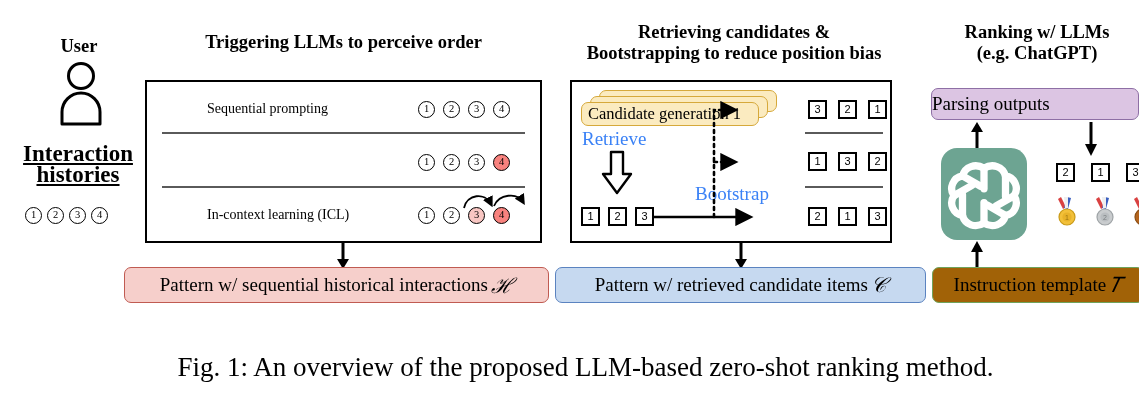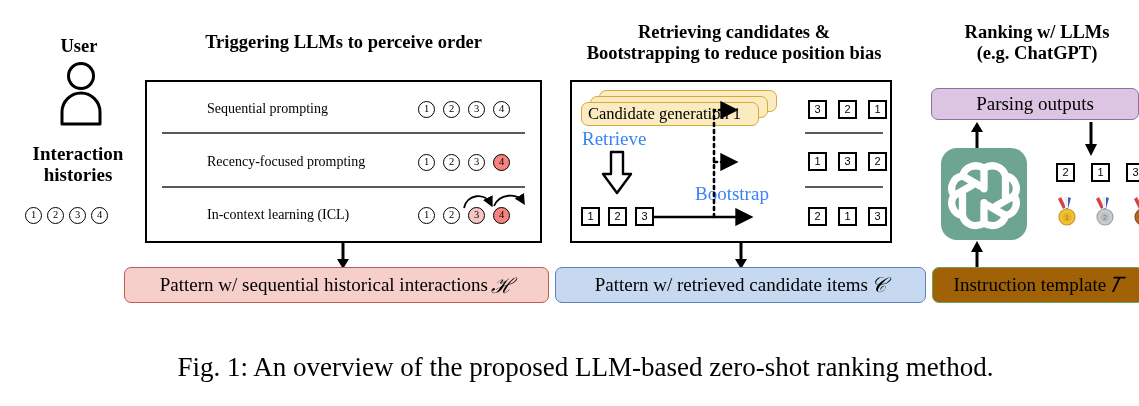--- a/index.html
+++ b/index.html
@@ -36,27 +36,28 @@
     font-size: 18.5px;
     text-align: center;
     width: 110px;
     left: 8px;
     top: 36px;
   }
   .user-icon { left: 42px; top: 62px; width: 46px; height: 62px; }
   .interaction-label {
     font-family: "Liberation Serif", serif;
     font-weight: bold;
-    font-size: 19px;
+    font-size: 23px;
     text-align: center;
     width: 116px;
     left: 4px;
     top: 143px;
     line-height: 21px;
     white-space: pre-line;
+    text-decoration: underline;
   }
   .hist-row { left: 9px; top: 207px; display: flex; gap: 5px; }
 
   
   .circ {
     width: 17px; height: 17px;
     border: 1.6px solid #000;
     border-radius: 50%;
     background: #fff;
     box-sizing: border-box;
@@ -151,21 +152,21 @@
   .bar .mathcal { font-family: "Liberation Serif", serif; font-style: italic; font-size: 21px; padding-left: 3px; }
 
   
   .parse-box {
     position: absolute;
     left: 915px; top: 88px; width: 208px; height: 32px;
     background: #DCC5E3;
     border: 1.8px solid #8E6FA5;
     border-radius: 7px;
     box-sizing: border-box;
-    display: flex; align-items: center; justify-content: center;
+    display: flex; align-items: center; justify-content: flex-start;
     font-family: "Liberation Serif", serif;
     font-size: 19px; color: #000;
   }
 
   
   .oai {
     position: absolute;
     left: 925px; top: 148px; width: 86px; height: 92px;
     background: #6DA492;
     border-radius: 16px;
@@ -215,23 +216,20 @@
     <span class="prow-label">Sequential prompting</span>
   </div>
   <div class="abs prow-circles" style="left:402px; top:101px;">
     <span class="circ">1</span>
     <span class="circ">2</span>
     <span class="circ">3</span>
     <span class="circ">4</span>
   </div>
   <div class="abs hline" style="left:146px; top:132px; width:363px;"></div>
 
-  <div class="abs" style="left:146px; top:152px;">
-    <span class="prow-label">Recency-focused prompting</span>
-  </div>
   <div class="abs prow-circles" style="left:402px; top:154px;">
     <span class="circ">1</span>
     <span class="circ">2</span>
     <span class="circ">3</span>
     <span class="circ red">4</span>
   </div>
   <div class="abs hline" style="left:146px; top:186px; width:363px;"></div>
 
   <div class="abs" style="left:146px; top:205px;">
     <span class="prow-label">In-context learning (ICL)</span>

